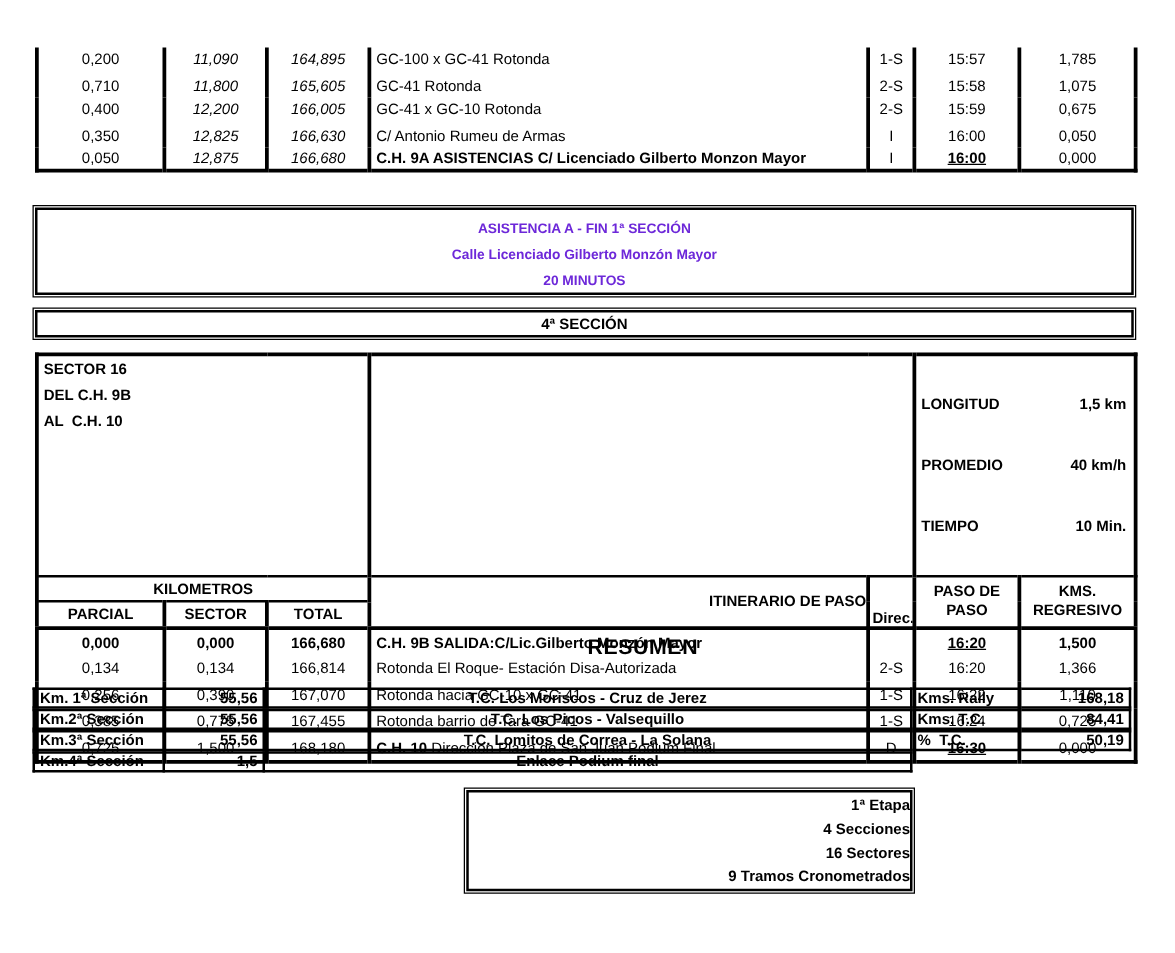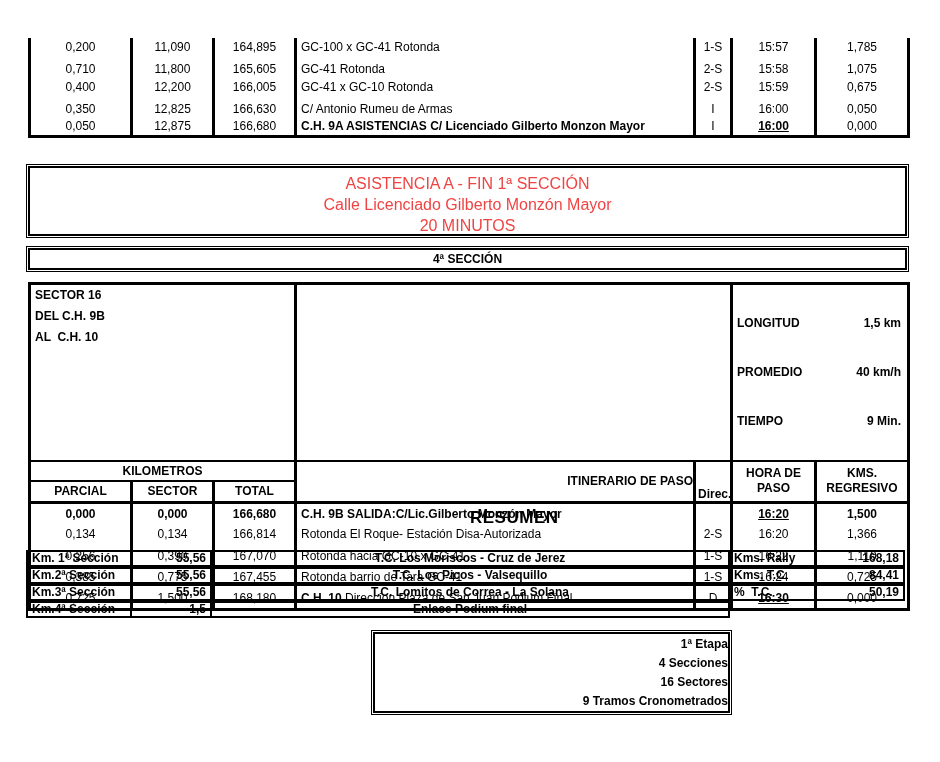--- a/index.html
+++ b/index.html
@@ -13,30 +13,30 @@
 
   
   #t1 { position:absolute; left:28px; top:38px; width:881px;
         border-left:3px solid #000; border-right:3px solid #000; border-bottom:3px solid #000; }
   #t1 td { height:18px; vertical-align:middle; }
   #t1 td.num { text-align:center; }
   #t1 td.it  { text-align:left; padding-left:4px; border-left:3px solid #000; }
   #t1 td.dir { text-align:center; border-left:3px solid #000; border-right:3px solid #000; }
   #t1 td.hr  { text-align:center; border-right:3px solid #000; }
   #t1 td.km  { text-align:center; }
-  #t1 td.c2, #t1 td.c3 { border-left:3px solid #000; }
+  #t1 td.c2, #t1 td.c3 { border-left:3px solid #000;font-style:italic; }
   #t1 tr.gap-b td { padding-bottom:4px; height:22px; }
 
   .b { font-weight:bold; }
   .u { text-decoration:underline; }
 
   
   .framed { position:absolute; border:2px solid #000; outline:1px solid #000; outline-offset:1px; background:#fff; }
   #asistencia { left:28px; top:166px; width:879px; height:70px; text-align:center; padding-top:5px; }
-  #asistencia div { color:#ef4444; font-weight:normal; font-size:16px; line-height:21px; }
+  #asistencia div { color:#6d28d9; font-weight:bold; font-size:11px; line-height:21px; }
   #section-banner { left:28px; top:248px; width:879px; height:22px; text-align:center;
                     font-weight:bold; font-size:12px; line-height:18px; }
   #etapa-box { left:373px; top:632px; width:357px; height:81px; text-align:right; padding-top:1px; }
   #etapa-box div { font-weight:bold; font-size:12px; line-height:19px; }
 
   
   #t2 { position:absolute; left:28px; top:282px; width:881px; border:3px solid #000; }
   #t2 td { vertical-align:middle; }
   #t2 .info { border-right:3px solid #000; border-bottom:2px solid #000; padding-left:4px;
               font-weight:bold; line-height:21px; vertical-align:top; }
@@ -154,28 +154,28 @@
         <col style="width:84px">
         <col style="width:93px">
       </colgroup>
     <tbody>
         <tr>
       <td colspan="3" class="info"><span>SECTOR 16</span><br><span>DEL C.H. 9B</span><br><span>AL  C.H. 10</span></td>
       <td colspan="2" class="blank"></td>
       <td colspan="2" class="stats">
         <div class="srow"><span>LONGITUD</span><span>1,5 km</span></div>
         <div class="srow"><span>PROMEDIO</span><span>40 km/h</span></div>
-        <div class="srow"><span>TIEMPO</span><span>9 Min.</span></div>
+        <div class="srow"><span>TIEMPO</span><span>10 Min.</span></div>
       </td>
     </tr>
     <tr>
       <td colspan="3" class="kil">KILOMETROS</td>
       <td rowspan="2" class="ith">ITINERARIO DE PASO</td>
       <td rowspan="2" class="dirh">Direc.</td>
-      <td rowspan="2" class="horh"><span>HORA DE</span><br><span>PASO</span></td>
+      <td rowspan="2" class="horh"><span>PASO DE</span><br><span>PASO</span></td>
       <td rowspan="2" class="kmsh"><span>KMS.</span><br><span>REGRESIVO</span></td>
     </tr>
     <tr>
       <td class="sub s1">PARCIAL</td>
       <td class="sub s2">SECTOR</td>
       <td class="sub s3">TOTAL</td>
     </tr>
     <tr class="body">
       <td class="num c1 b">0,000</td>
       <td class="num c2 b">0,000</td>

